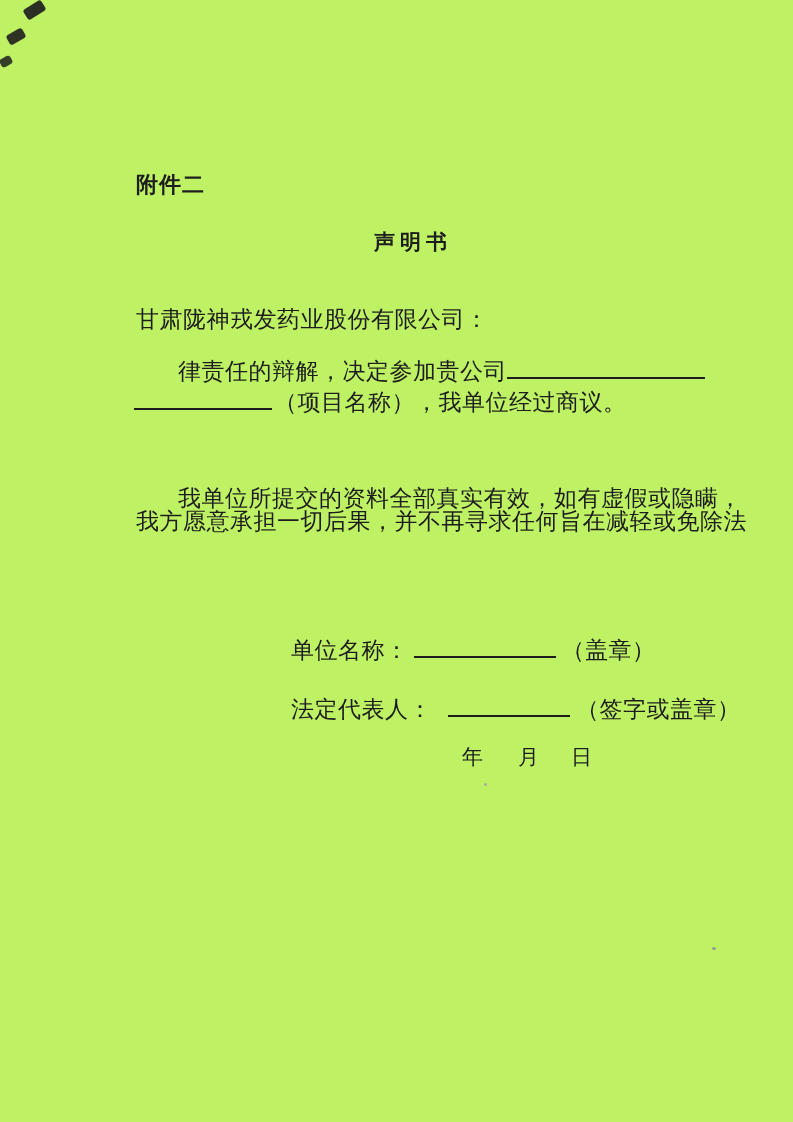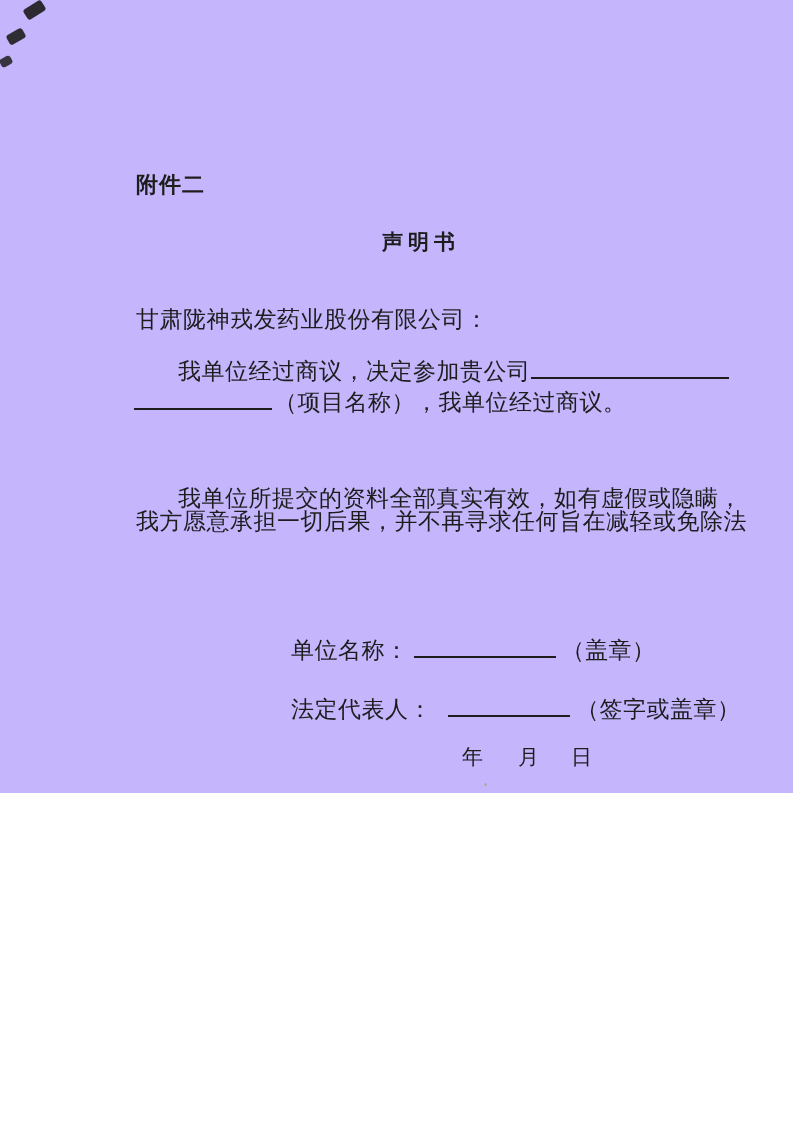--- a/index.html
+++ b/index.html
@@ -1,20 +1,20 @@
 <!DOCTYPE html>
 <html><head>
 <meta charset="utf-8">
 <style>
   html, body { margin: 0; padding: 0; background: #ffffff; }
   .page {
     position: relative;
     width: 793px;
-    height: 793px;
-    background: #c4b5fd;
+    height: 1122px;
+    background: #bef264;
     overflow: hidden;
     font-family: "Liberation Serif", "DejaVu Serif", serif;
     color: #1d1d1d;
   }
   .line {
     position: absolute;
     font-size: 23px;
     line-height: 26px;
     letter-spacing: 0.5px;
     white-space: nowrap;
@@ -25,21 +25,20 @@
     font-family: "Liberation Sans", "DejaVu Sans", sans-serif;
     font-weight: bold;
     font-size: 22px;
     letter-spacing: 1px;
   }
   .doc-title {
     left: 374px; top: 229px;
     font-weight: bold;
     font-size: 21px;
     letter-spacing: 5px;
-    margin-left: 8px;
   }
   .recipient { left: 136px; top: 307px; }
   .p1l1 { left: 178px; top: 354px; }
   .p1l2 { left: 134px; top: 385px; }
   .p2l1 { left: 178px; top: 416px; }
   .p2l2 { left: 136px; top: 447px; }
   .p3l1 { left: 178px; top: 478px; margin-top: 8px; }
   .p3l2 { left: 136px; top: 509px; }
   .p3l3 { left: 136px; top: 540px; }
   .sig1 { left: 291px; top: 633px; }
@@ -86,21 +85,21 @@
   <div class="mark mark2"></div>
   <div class="mark mark3"></div>
 
   <div class="line attachment">附件二</div>
 
   <div class="line doc-title">声明书</div>
 
   <div class="line recipient">甘肃陇神戎发药业股份有限公司：</div>
 
   <div class="line p1l1">
-    <span>我单位经过商议，决定参加贵公司</span><span class="blank blank-project-1"></span>
+    <span>律责任的辩解，决定参加贵公司</span><span class="blank blank-project-1"></span>
   </div>
   <div class="line p1l2">
     <span class="blank blank-project-2"></span><span>（项目名称），我单位经过商议。</span>
   </div>
 
 
   <div class="line p3l1">我单位所提交的资料全部真实有效，如有虚假或隐瞒，</div>
   <div class="line p3l2">我方愿意承担一切后果，并不再寻求任何旨在减轻或免除法</div>
 
   <div class="line sig1">

